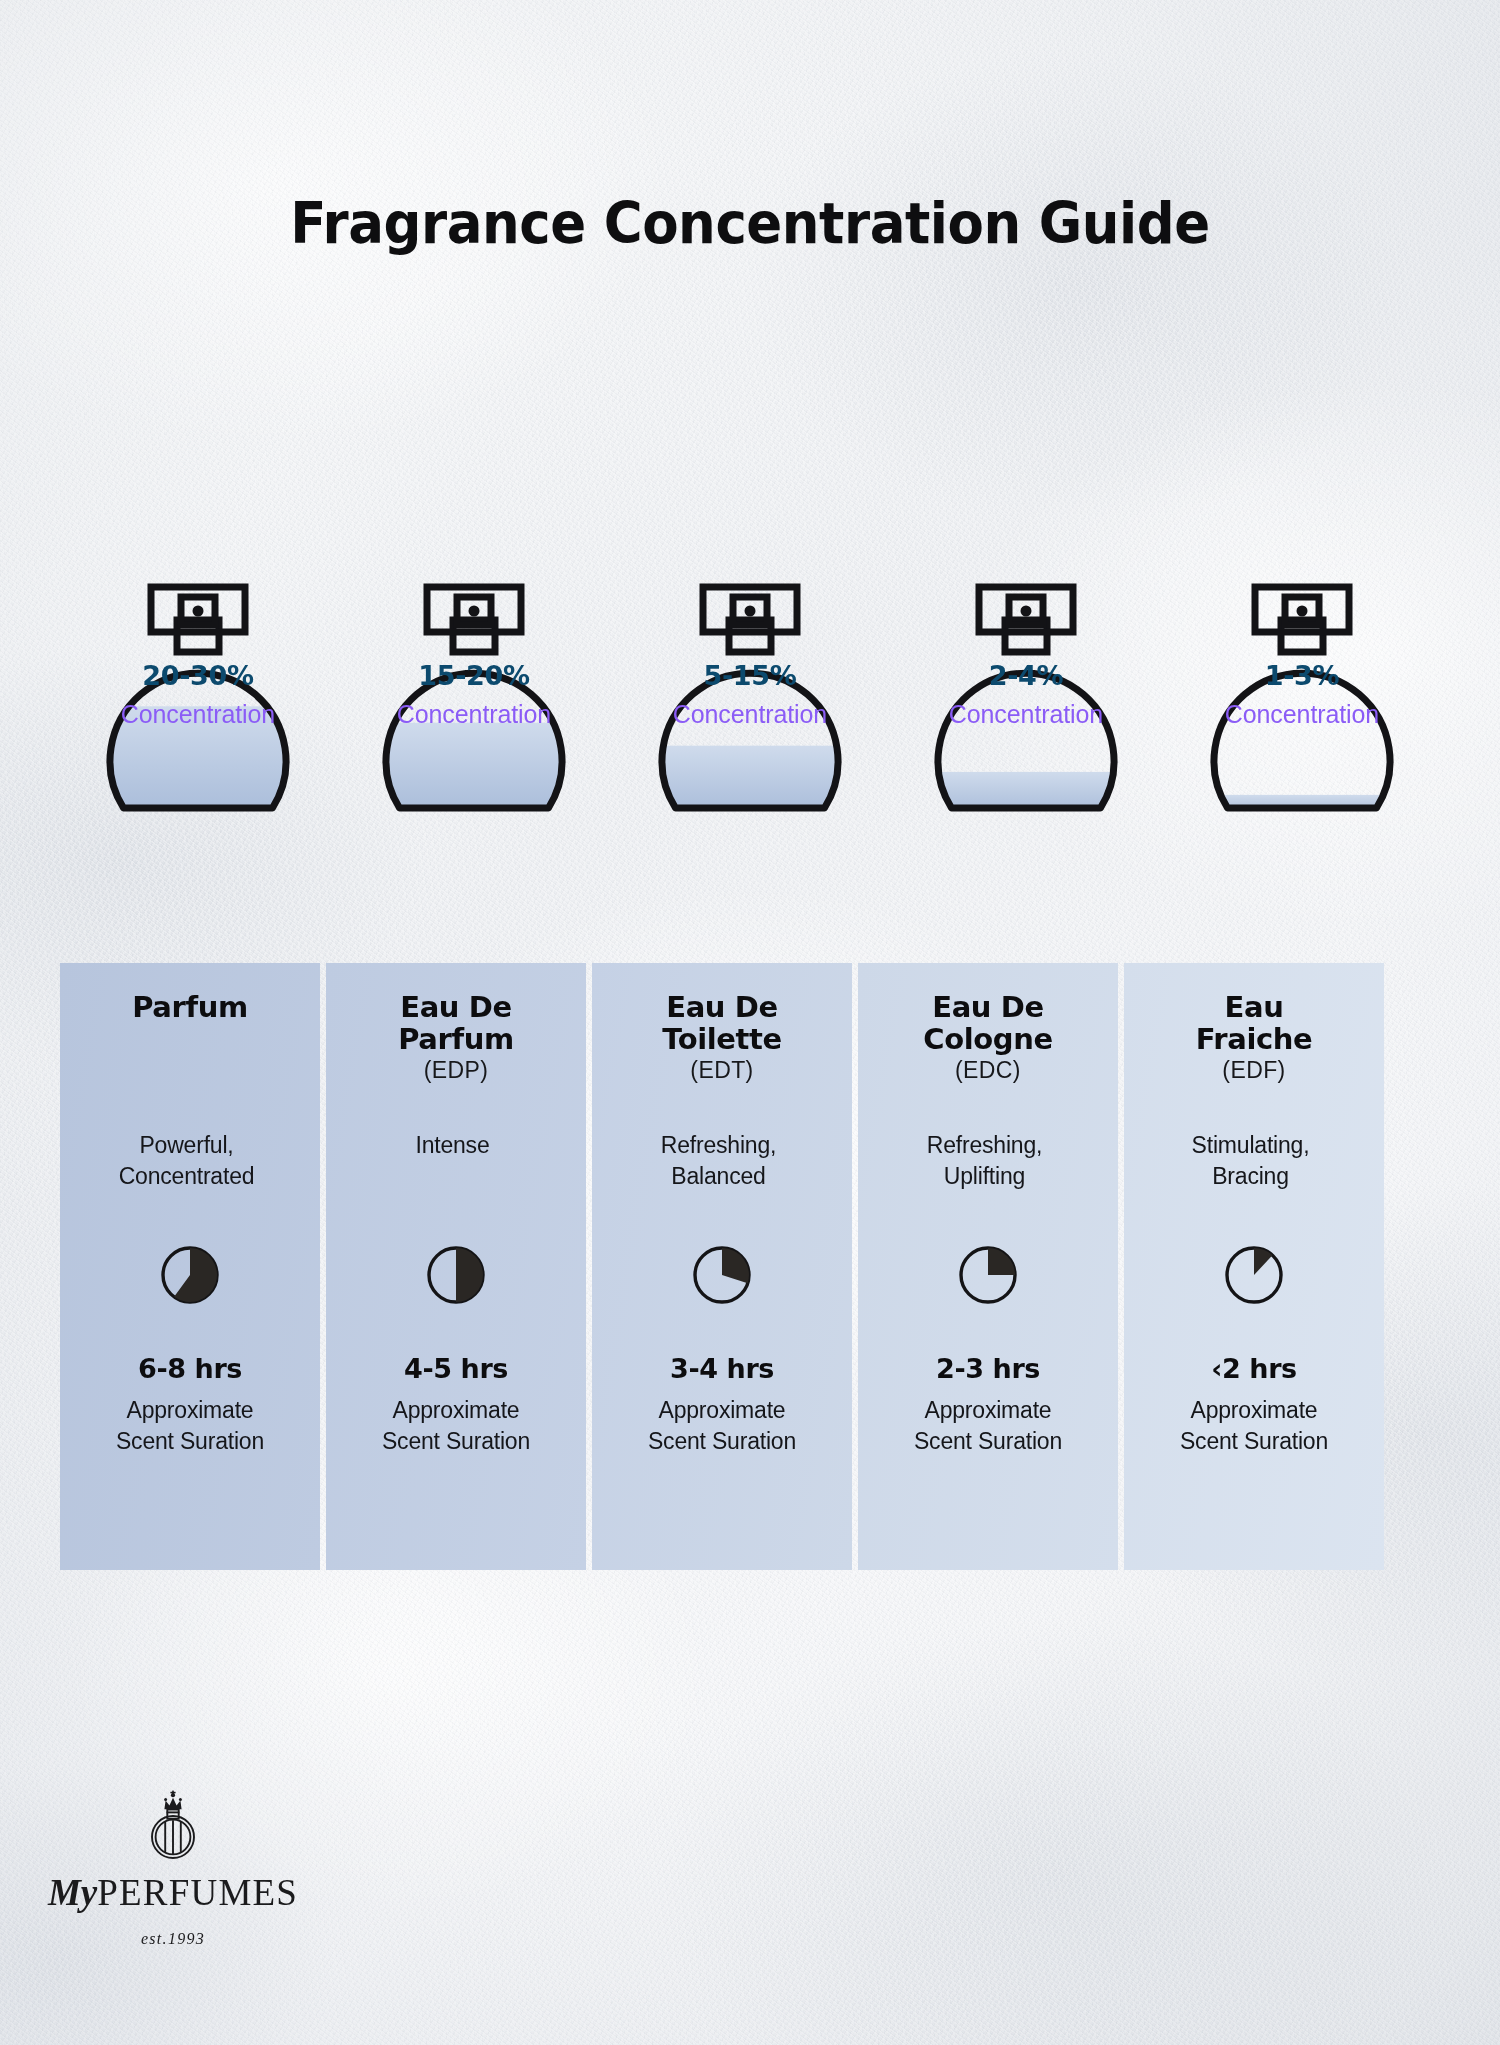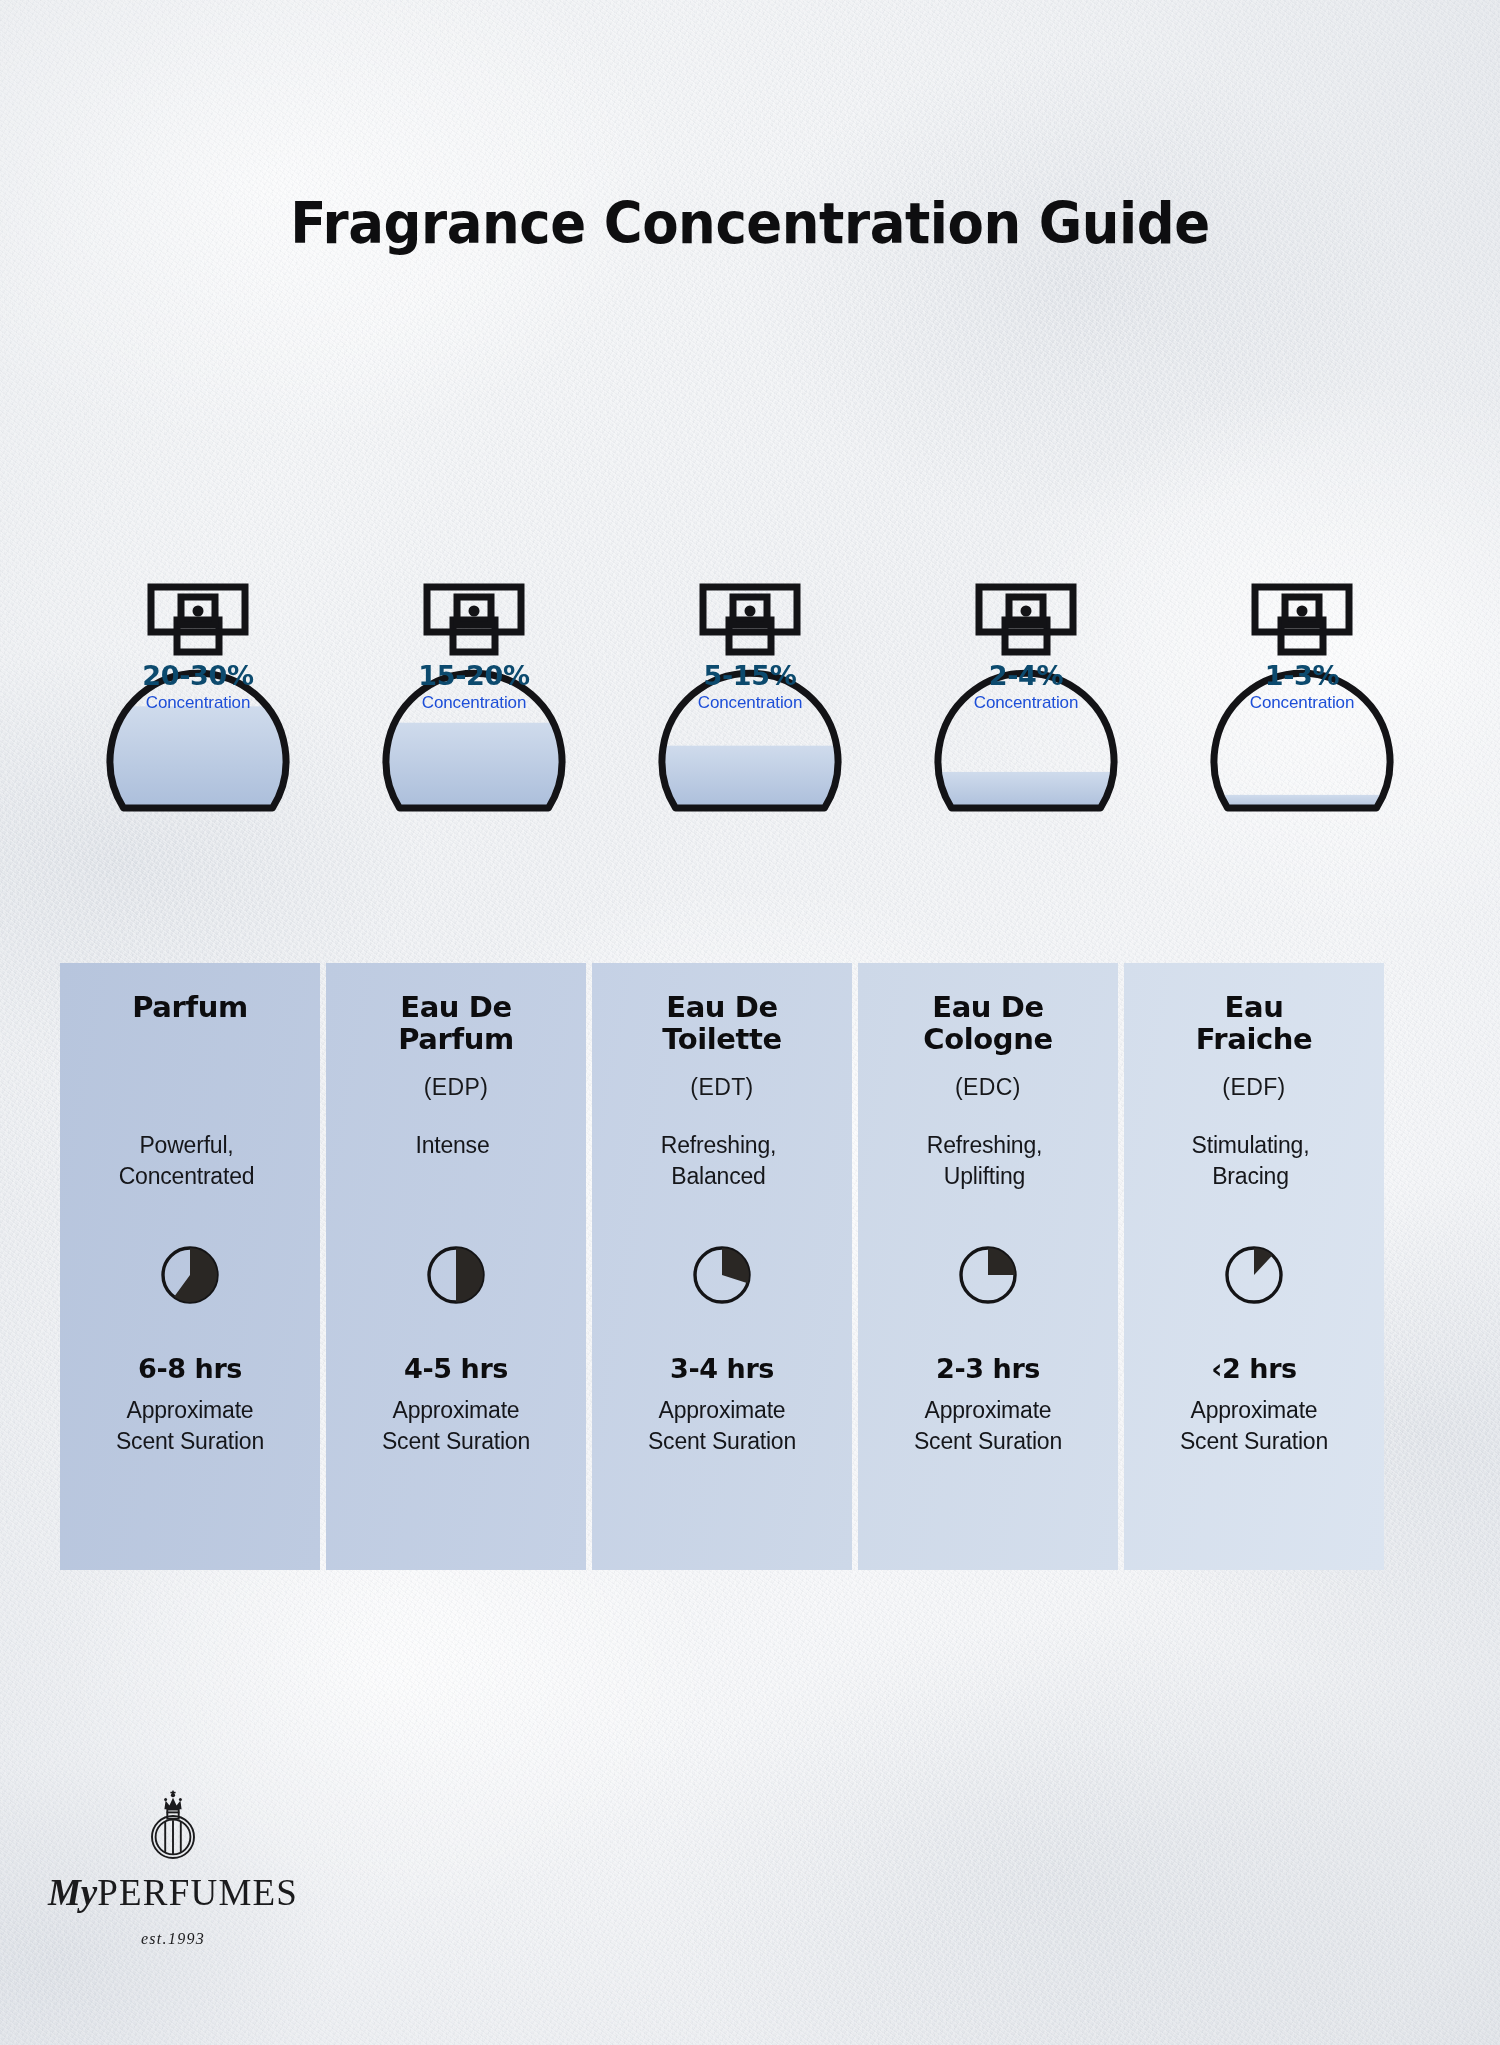--- a/index.html
+++ b/index.html
@@ -77,22 +77,22 @@
     text-align:center;
     pointer-events:none;
   }
   .conc-pct {
     font-family:"DejaVu Sans", sans-serif;
     font-size:27px; font-weight:700; color:#0c4a6e;
     letter-spacing:-.3px;
     line-height:1.05;
   }
   .conc-sub {
-    font-size:17px; font-weight:400; color:#1d4ed8;
-    margin-top:3px;
+    font-size:25px; font-weight:400; color:#8b5cf6;
+    margin-top:10px;
     letter-spacing:-.1px;
   }
 
   
   .cards {
     position:absolute;
     left:60px; top:963px;
     width:1380px; height:607px;
     display:flex;
     gap:6px;
@@ -109,21 +109,21 @@
     font-size:29px;
     line-height:1.12;
     color:#0d0d0f;
     letter-spacing:-.4px;
     padding:0 10px;
     white-space:pre-line;
   }
   .card-abbr {
     font-size:23px;
     color:#17181b;
-    margin-top:18px;
+    margin-top:1px;
     letter-spacing:.4px;
   }
   .card-desc {
     position:absolute; left:0; right:7px; top:167px;
     font-size:23px;
     line-height:1.35;
     color:#15161a;
     white-space:pre-line;
     letter-spacing:-.2px;
   }

